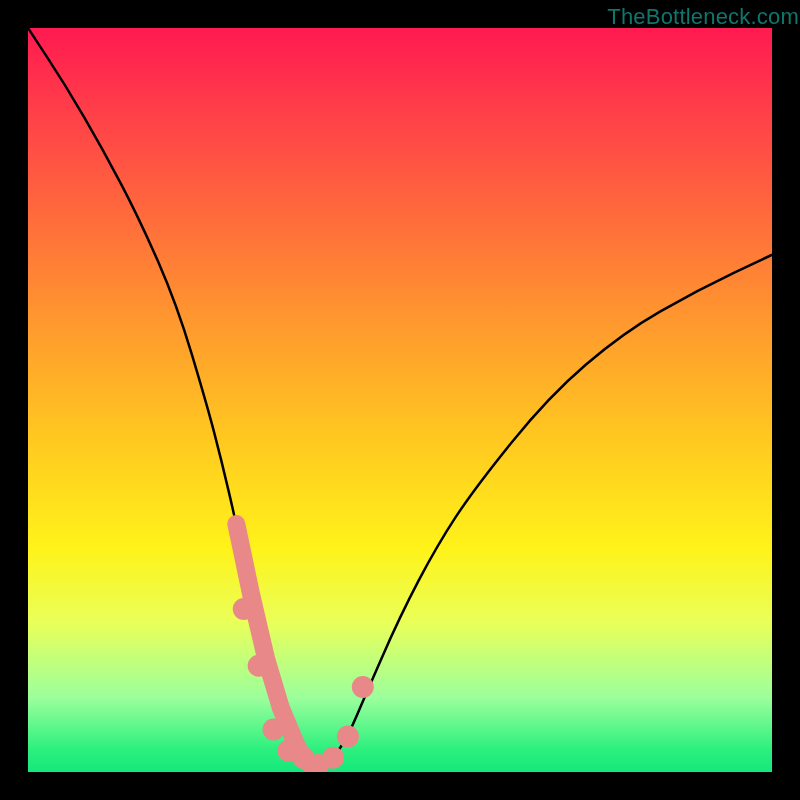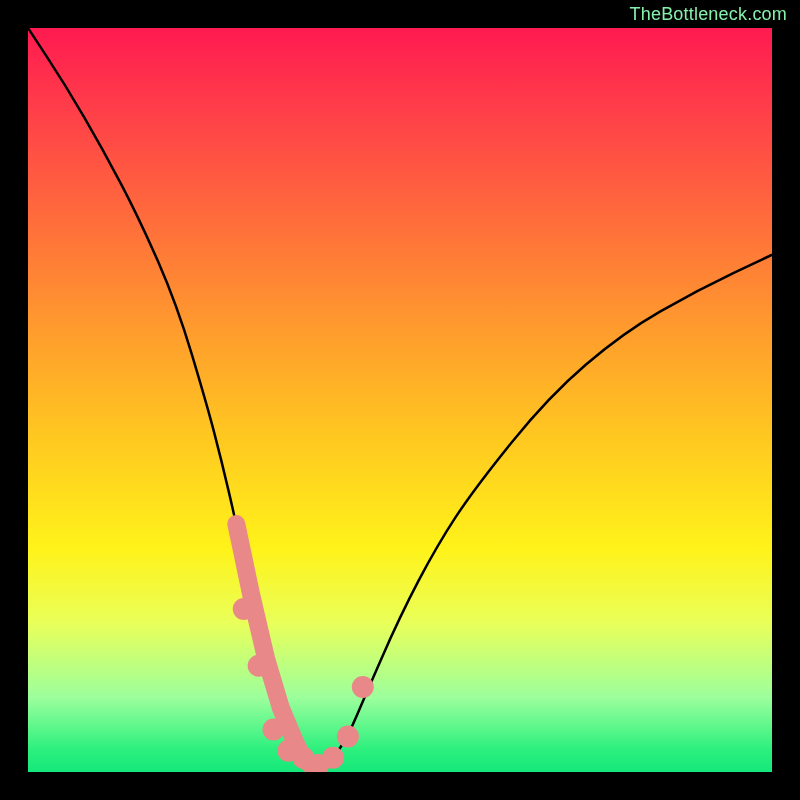--- a/index.html
+++ b/index.html
@@ -35,23 +35,23 @@
       #fff31a 70%,
       #e9ff5a 80%,
       #9cff9c 90%,
       #2cf07e 97%,
       #14e87a 100%
     );
   }
   .watermark {
     position: absolute;
     top: 4px;
-    right: 13px;
-    color: #86efac;
-    font-size: 18px;
+    right: 1px;
+    color: #0f766e;
+    font-size: 22px;
     letter-spacing: 0.2px;
     font-weight: 500;
   }
   svg.overlay {
     position: absolute;
     top: 28px;
     left: 28px;
     width: 744px;
     height: 744px;
     pointer-events: none;

